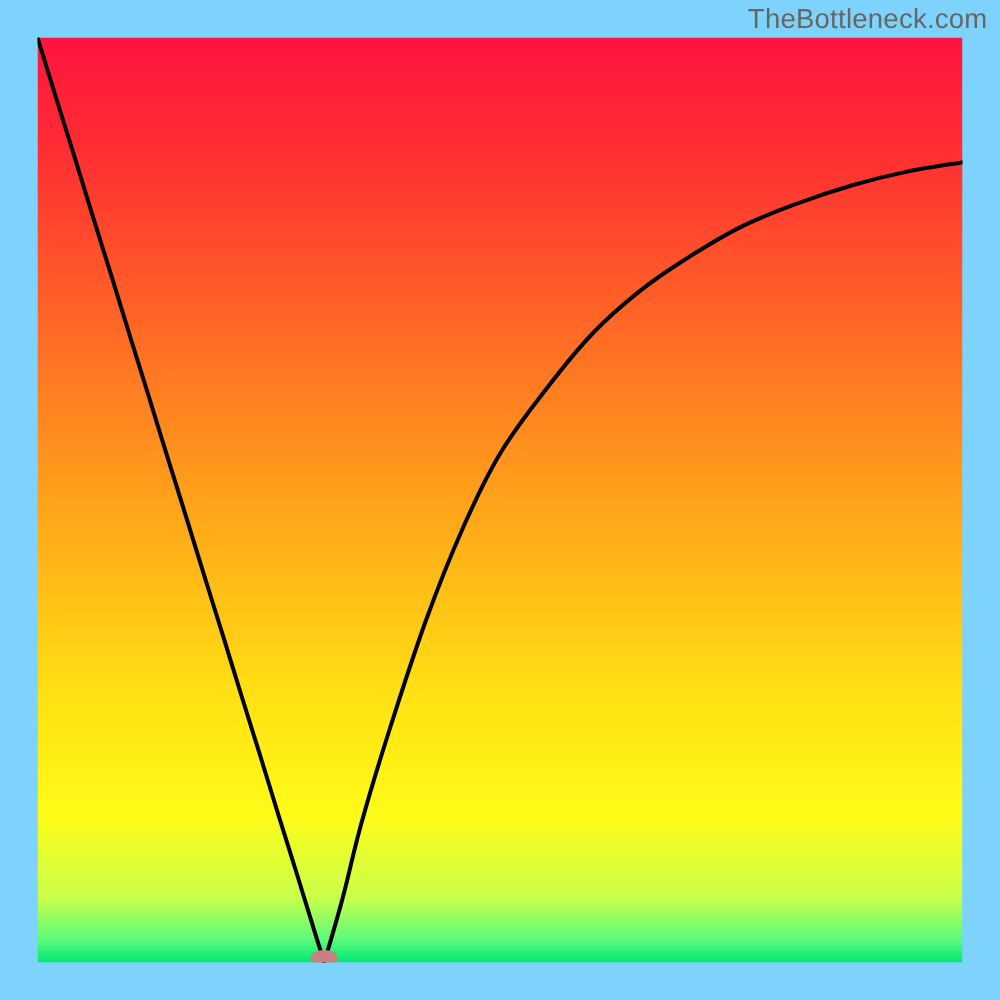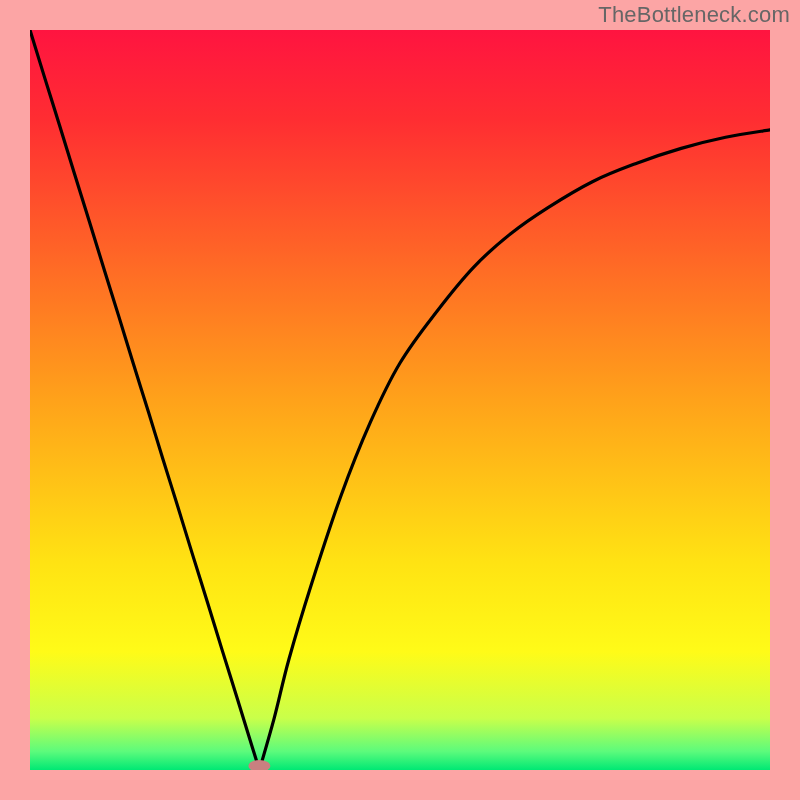--- a/index.html
+++ b/index.html
@@ -8,21 +8,21 @@
     width: 800px;
     height: 800px;
     overflow: hidden;
     background: #000;
     font-family: Arial, Helvetica, sans-serif;
   }
   .frame {
     position: relative;
     width: 800px;
     height: 800px;
-    background: #fca5a5;
+    background: #7dd3fc;
   }
   .attribution {
     position: absolute;
     top: 2px;
     right: 10px;
     color: #666;
     font-size: 22px;
     font-weight: 500;
     letter-spacing: 0.2px;
     z-index: 50;

